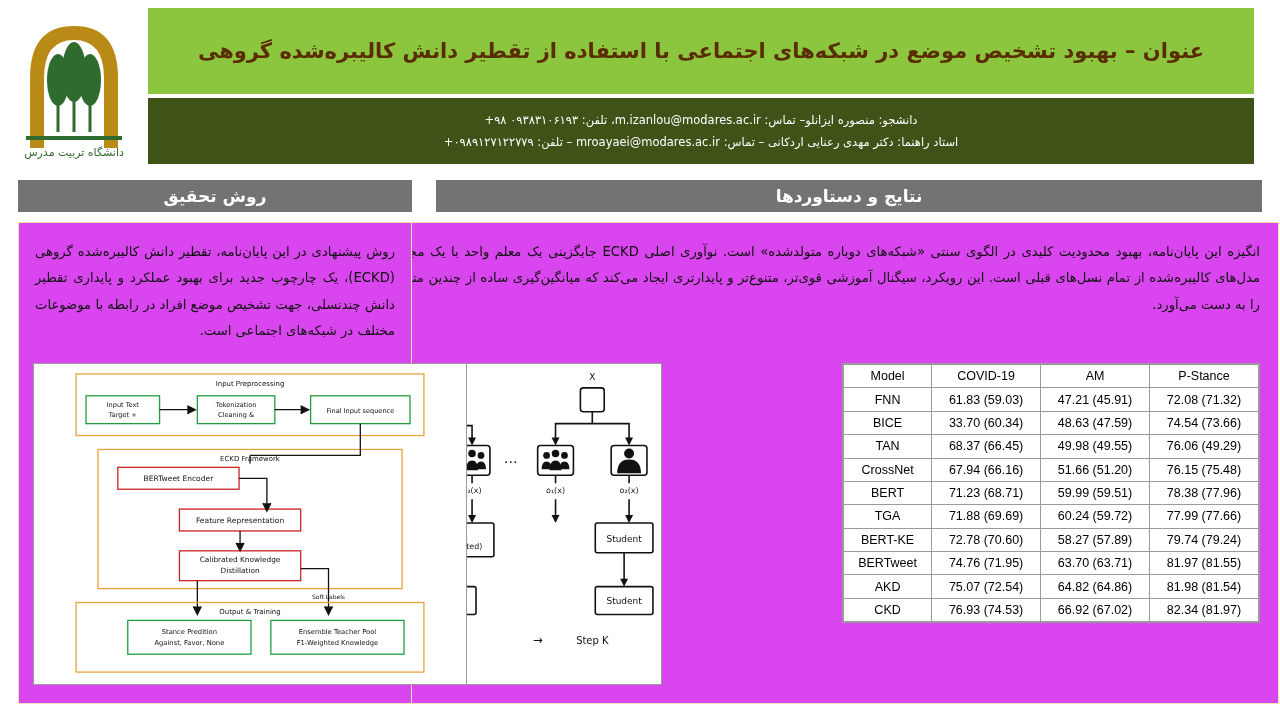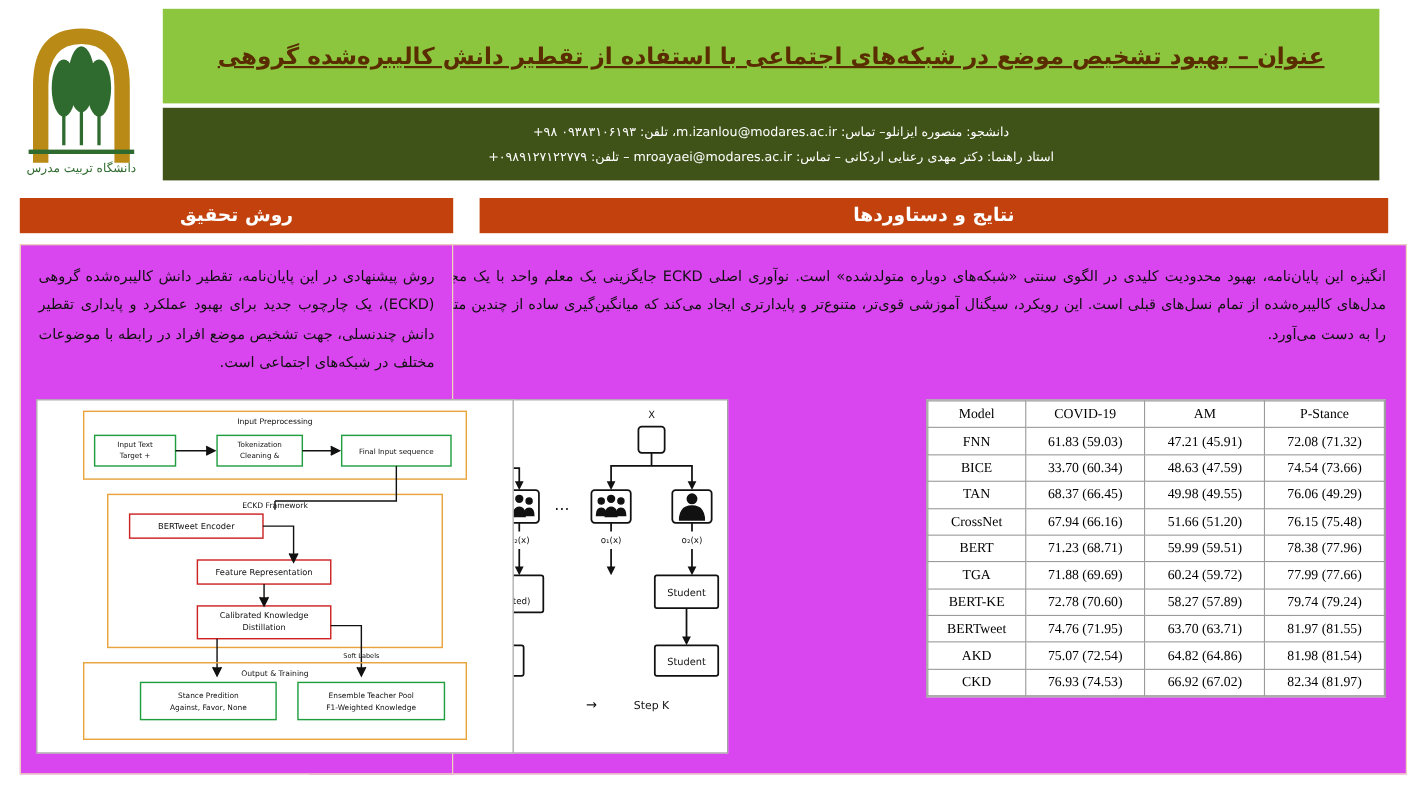--- a/index.html
+++ b/index.html
@@ -23,21 +23,20 @@
     display: flex; align-items: center; justify-content: center;
     padding: 4px 18px;
   }
   .title-text {
     color: #5a2d00;
     font-weight: bold;
     font-size: 21px;
     line-height: 1.45;
     text-align: left;
     direction: rtl;
-    text-decoration: underline;
   }
   .contact-band {
     position: absolute; top: 98px; right: 26px; left: 148px;
     height: 66px;
     background: #3f5218;
     display: flex; flex-direction: column; align-items: center; justify-content: center;
     gap: 7px;
     padding: 4px 16px;
   }
   .contact-line {
@@ -51,21 +50,21 @@
   
   .logo-area {
     position: absolute; top: 6px; left: 6px; width: 136px; height: 160px;
     display: flex; align-items: center; justify-content: center;
   }
   .logo-svg { display:block; }
 
   
   .sec-bar {
     position: absolute;
-    background: #c2410c;
+    background: #737373;
     display: flex; align-items: center; justify-content: center;
   }
   .sec-bar span {
     color: #ffffff; font-weight: bold; font-size: 17px; direction: rtl;
   }
   #bar-results { top: 180px; right: 18px; width: 826px; height: 32px; }
   #bar-method  { top: 180px; left: 18px; width: 394px; height: 32px; }
 
   
   .panel {
@@ -84,21 +83,21 @@
   #results-para { position: absolute; top: 16px; right: 18px; left: 18px; }
   #method-para  { position: absolute; top: 16px; right: 16px; left: 16px; }
 
   
   .table-wrap {
     position: absolute; top: 140px; right: 18px; width: 418px;
     background: #ffffff; border: 1px solid #9a9a9a;
   }
   table.res {
     border-collapse: collapse; width: 100%;
-    font-family: Liberation Serif, serif;
+    font-family: Liberation Sans, sans-serif;
     font-size: 12.5px; color: #000; direction: ltr;
   }
   table.res th, table.res td {
     border: 1px solid #9a9a9a;
     text-align: center;
     padding: 4.2px 3px;
     white-space: nowrap;
   }
   table.res th { font-weight: normal; }
   table.res tr.last td { font-weight: bold; }

